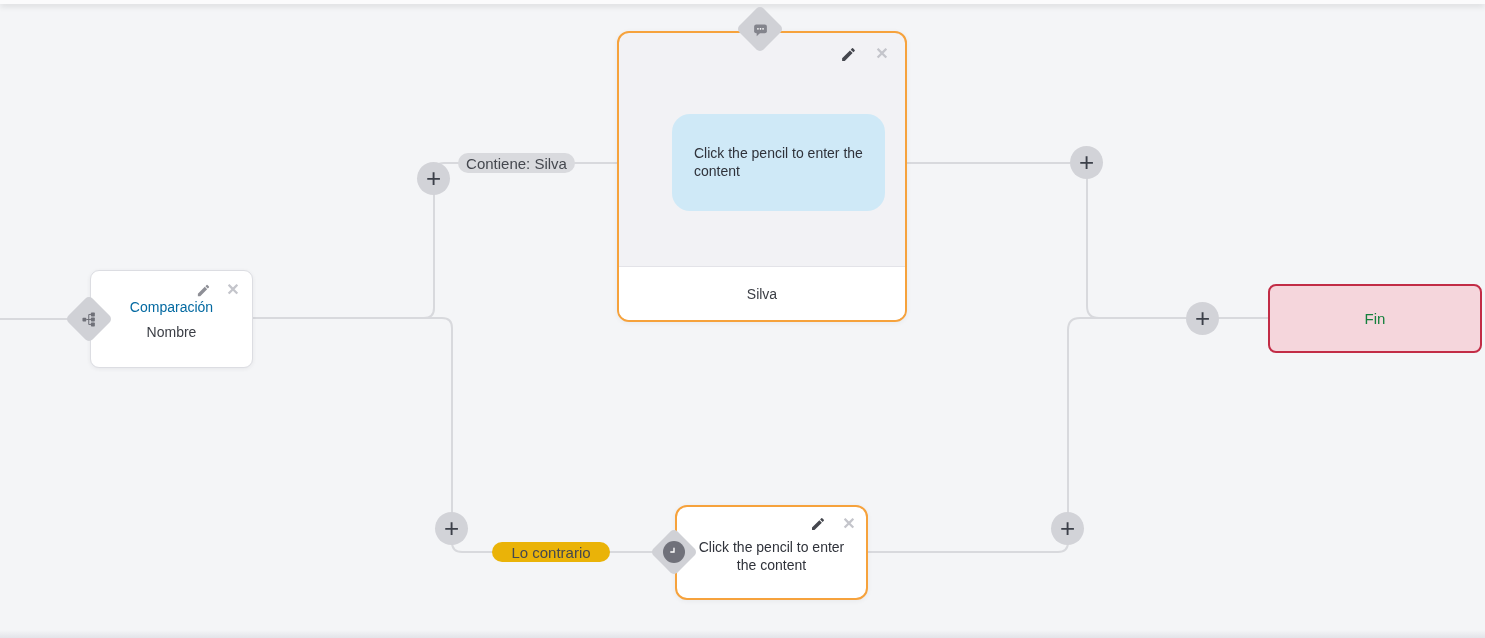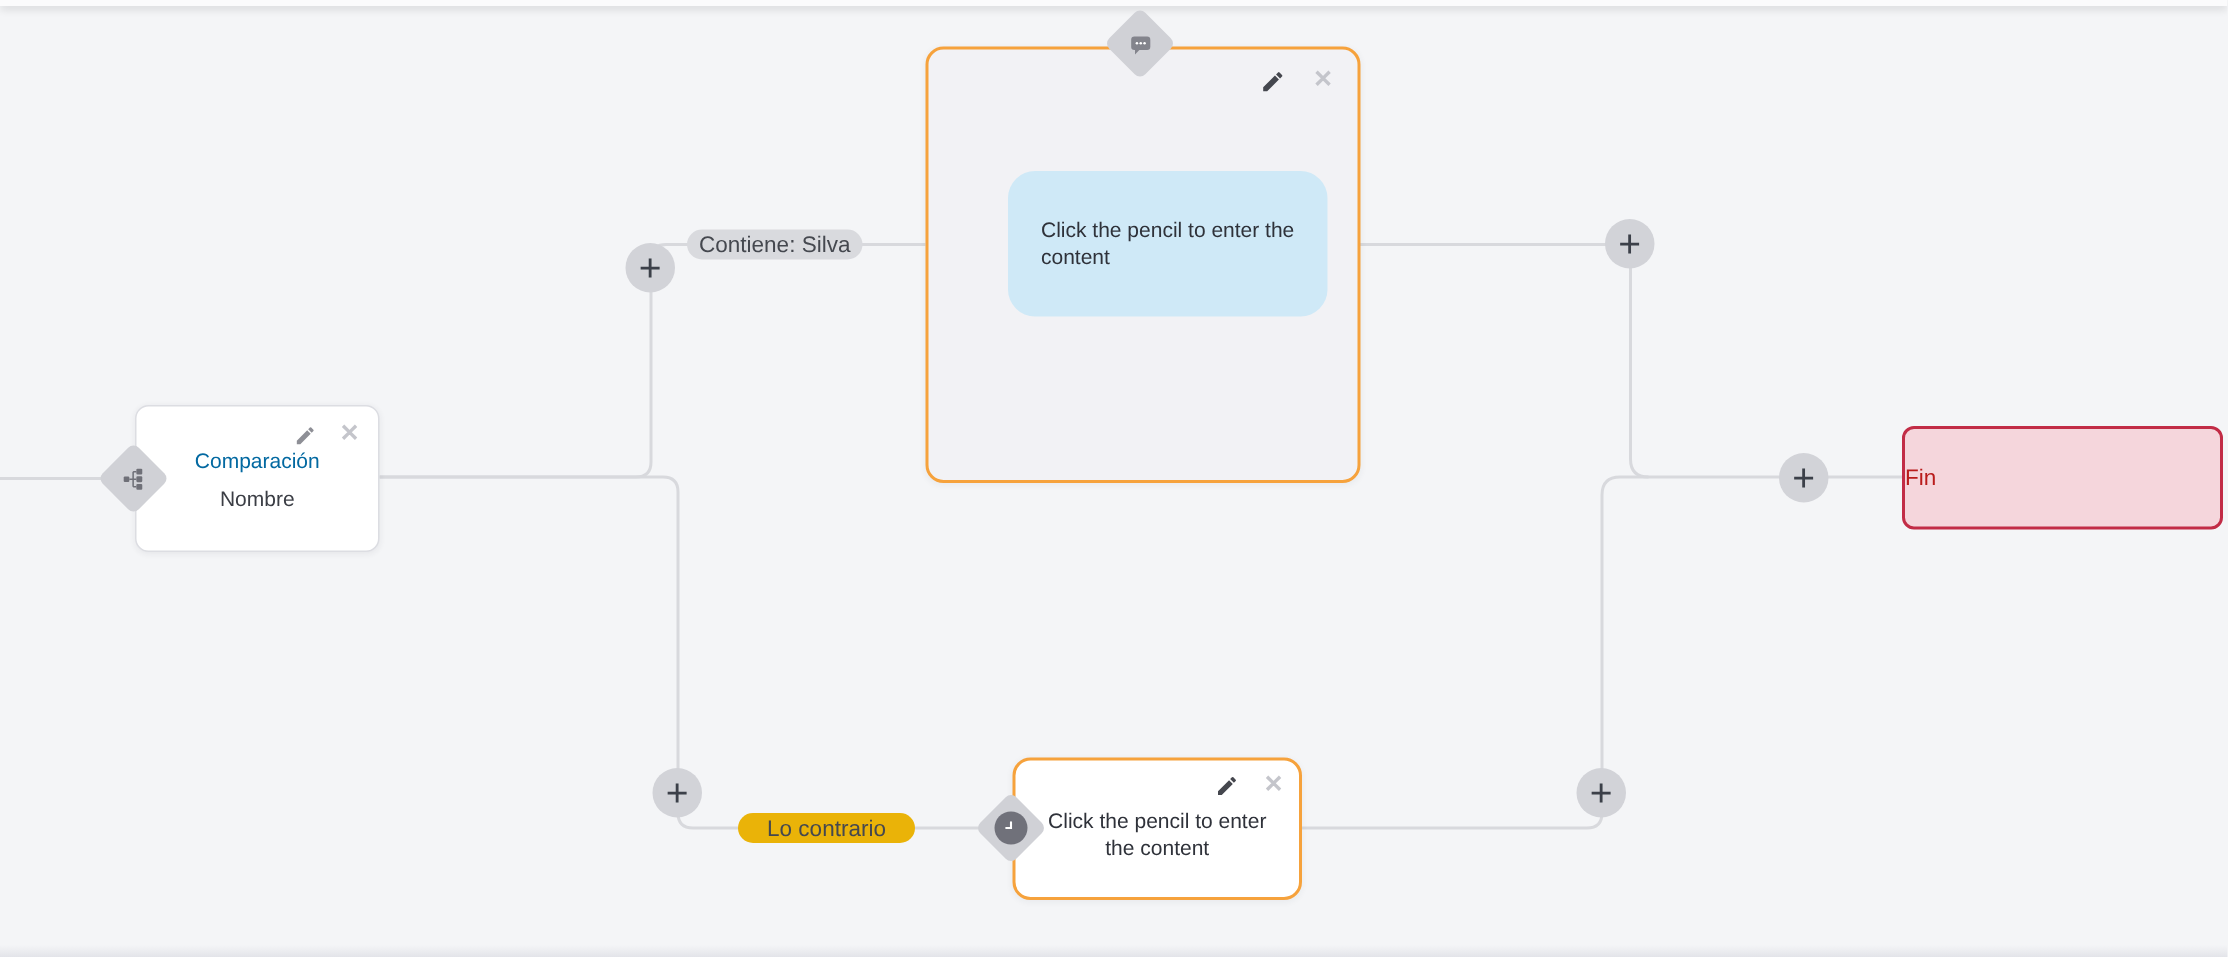--- a/index.html
+++ b/index.html
@@ -64,22 +64,22 @@
   }
   .act-text {
     position:absolute; top:32px; left:12px; right:12px;
     text-align:center; font-size:14px; line-height:1.25; color:#2f323a;
   }
 
   
   .end-node {
     left:1268px; top:284px; width:214px; height:69px;
     background:#f5d6dc; border:2px solid #c22c46; border-radius:8px;
-    display:flex; align-items:center; 
-    font-size:15px; color:#b91c1c;
+    display:flex; align-items:center; justify-content:center;
+    font-size:15px; color:#15803d;
   }
 
   
   .diamond {
     position:absolute; width:34px; height:34px; z-index:7;
     background:#d0d1d6; border-radius:5px; transform:rotate(45deg);
   }
   .diamond .inner {
     width:100%; height:100%; transform:rotate(-45deg);
     display:flex; align-items:center; justify-content:center;
@@ -160,20 +160,23 @@
     <span class="icon-btn">
       <svg width="17" height="17" viewBox="0 0 24 24" fill="#45474e">
           <path d="M3 17.25V21h3.75L17.81 9.94l-3.75-3.75L3 17.25zM20.71 7.04c.39-.39.39-1.02 0-1.41l-2.34-2.34a.9959.9959 0 0 0-1.41 0l-1.83 1.83 3.75 3.75 1.83-1.83z"></path>
         </svg>
     </span>
     <span class="icon-btn close-x">✕</span>
   </div>
   <div class="bubble">
     <span>Click the pencil to enter the content</span>
   </div>
+  <div class="msg-footer">
+    <span>Silva</span>
+  </div>
 </div>
 <div class="diamond dm-msg">
   <div class="inner">
     <svg width="17" height="17" viewBox="0 0 20 20">
       <rect x="2.5" y="4" width="15" height="10.5" rx="2.5" fill="#83848c"></rect>
       <polygon points="5.5,14 5.5,18 9.5,14" fill="#83848c"></polygon>
       <circle cx="7" cy="9.2" r="1" fill="#ffffff"></circle>
       <circle cx="10" cy="9.2" r="1" fill="#ffffff"></circle>
       <circle cx="13" cy="9.2" r="1" fill="#ffffff"></circle>
     </svg>

